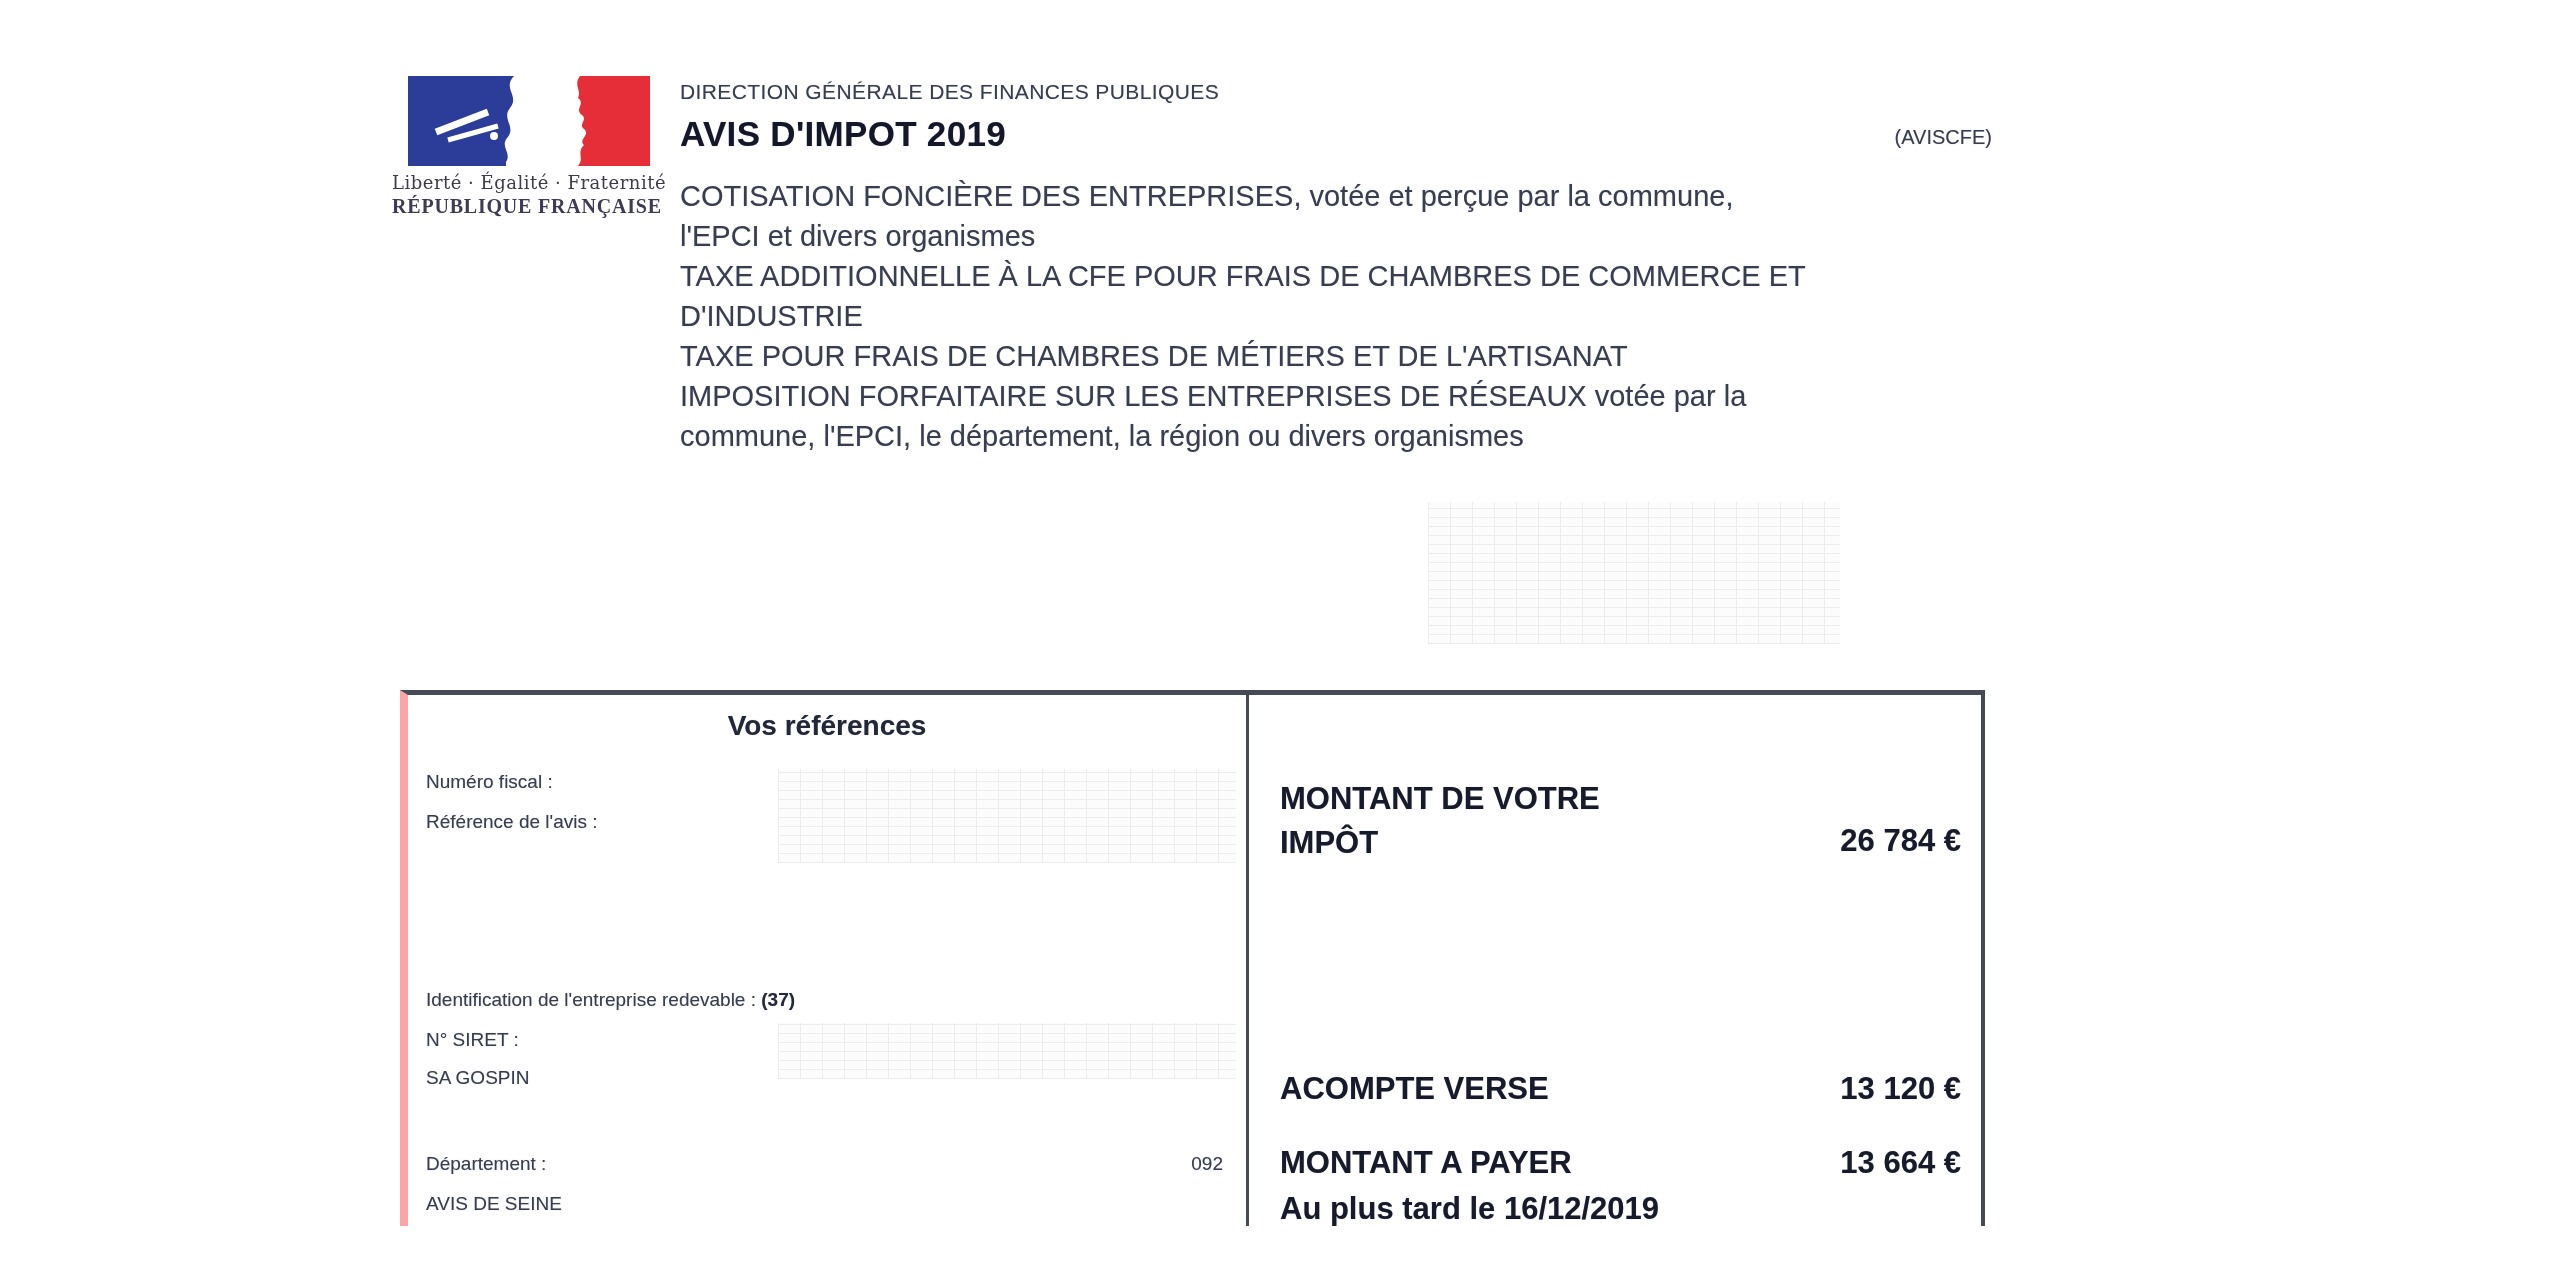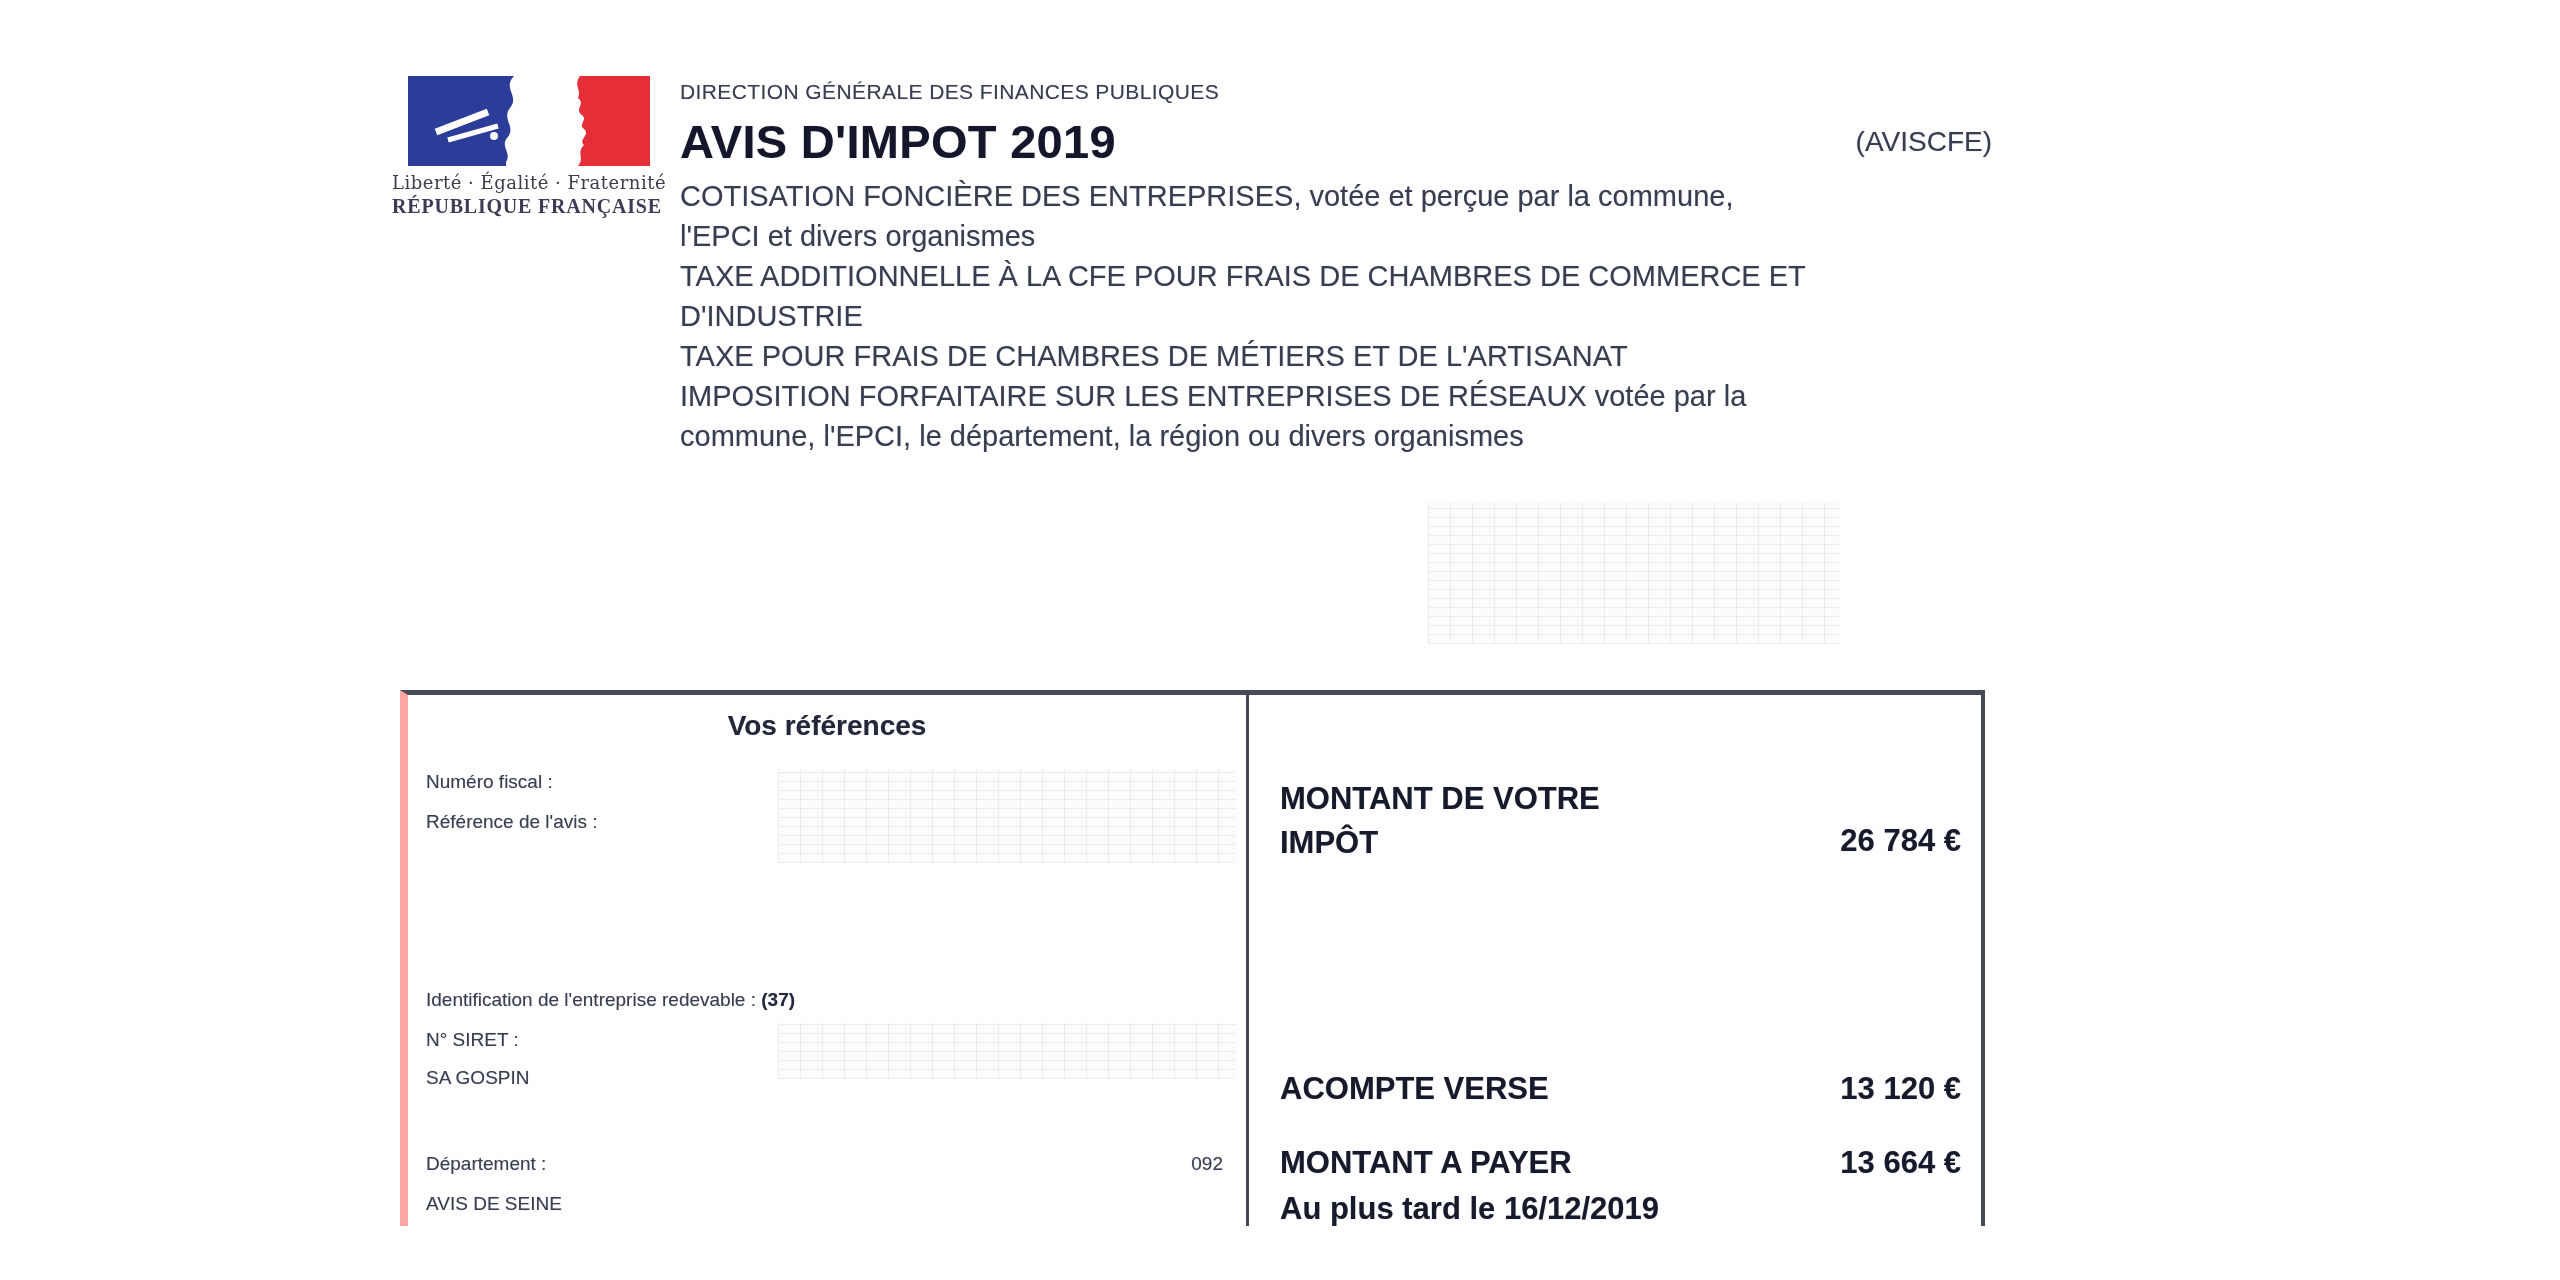--- a/index.html
+++ b/index.html
@@ -4,22 +4,22 @@
 <style>
   html,body{margin:0;padding:0;background:#fff;}
   .canvas{
     position:relative;width:2560px;height:1280px;background:#ffffff;overflow:hidden;
     font-family:"Liberation Sans", sans-serif;color:#383d4f;
   }
   .abs{position:absolute;}
   .txt{white-space:nowrap;text-shadow:0 0 1px rgba(50,55,85,.35);}
   
   .agency{left:680px;top:80px;font-size:21px;letter-spacing:.4px;}
-  .avis-title{left:680px;top:114px;font-size:47px;font-weight:bold;color:#14172a;letter-spacing:.3px;}
-  .form-code{left:1700px;top:126px;width:292px;text-align:right;font-size:28px;}
+  .avis-title{left:680px;top:114px;font-size:35px;font-weight:bold;color:#14172a;letter-spacing:.3px;}
+  .form-code{left:1700px;top:126px;width:292px;text-align:right;font-size:20px;}
   .taxlines{left:680px;top:176px;width:1330px;font-size:29px;line-height:40px;}
   .taxlines div{text-shadow:0 0 1px rgba(50,55,85,.35);}
   
   .logo{left:392px;top:76px;width:280px;}
   .logo svg{display:block;margin-left:16px;}
   .motto{margin-top:6px;width:264px;text-align:center;font-family:"DejaVu Serif",serif;
          font-size:18px;color:#3c3c4c;letter-spacing:.5px;white-space:nowrap;}
   .country{margin-top:2px;width:264px;text-align:center;font-family:"Liberation Serif",serif;
            font-size:20px;font-weight:bold;color:#3f3a55;letter-spacing:.8px;white-space:nowrap;}
   

